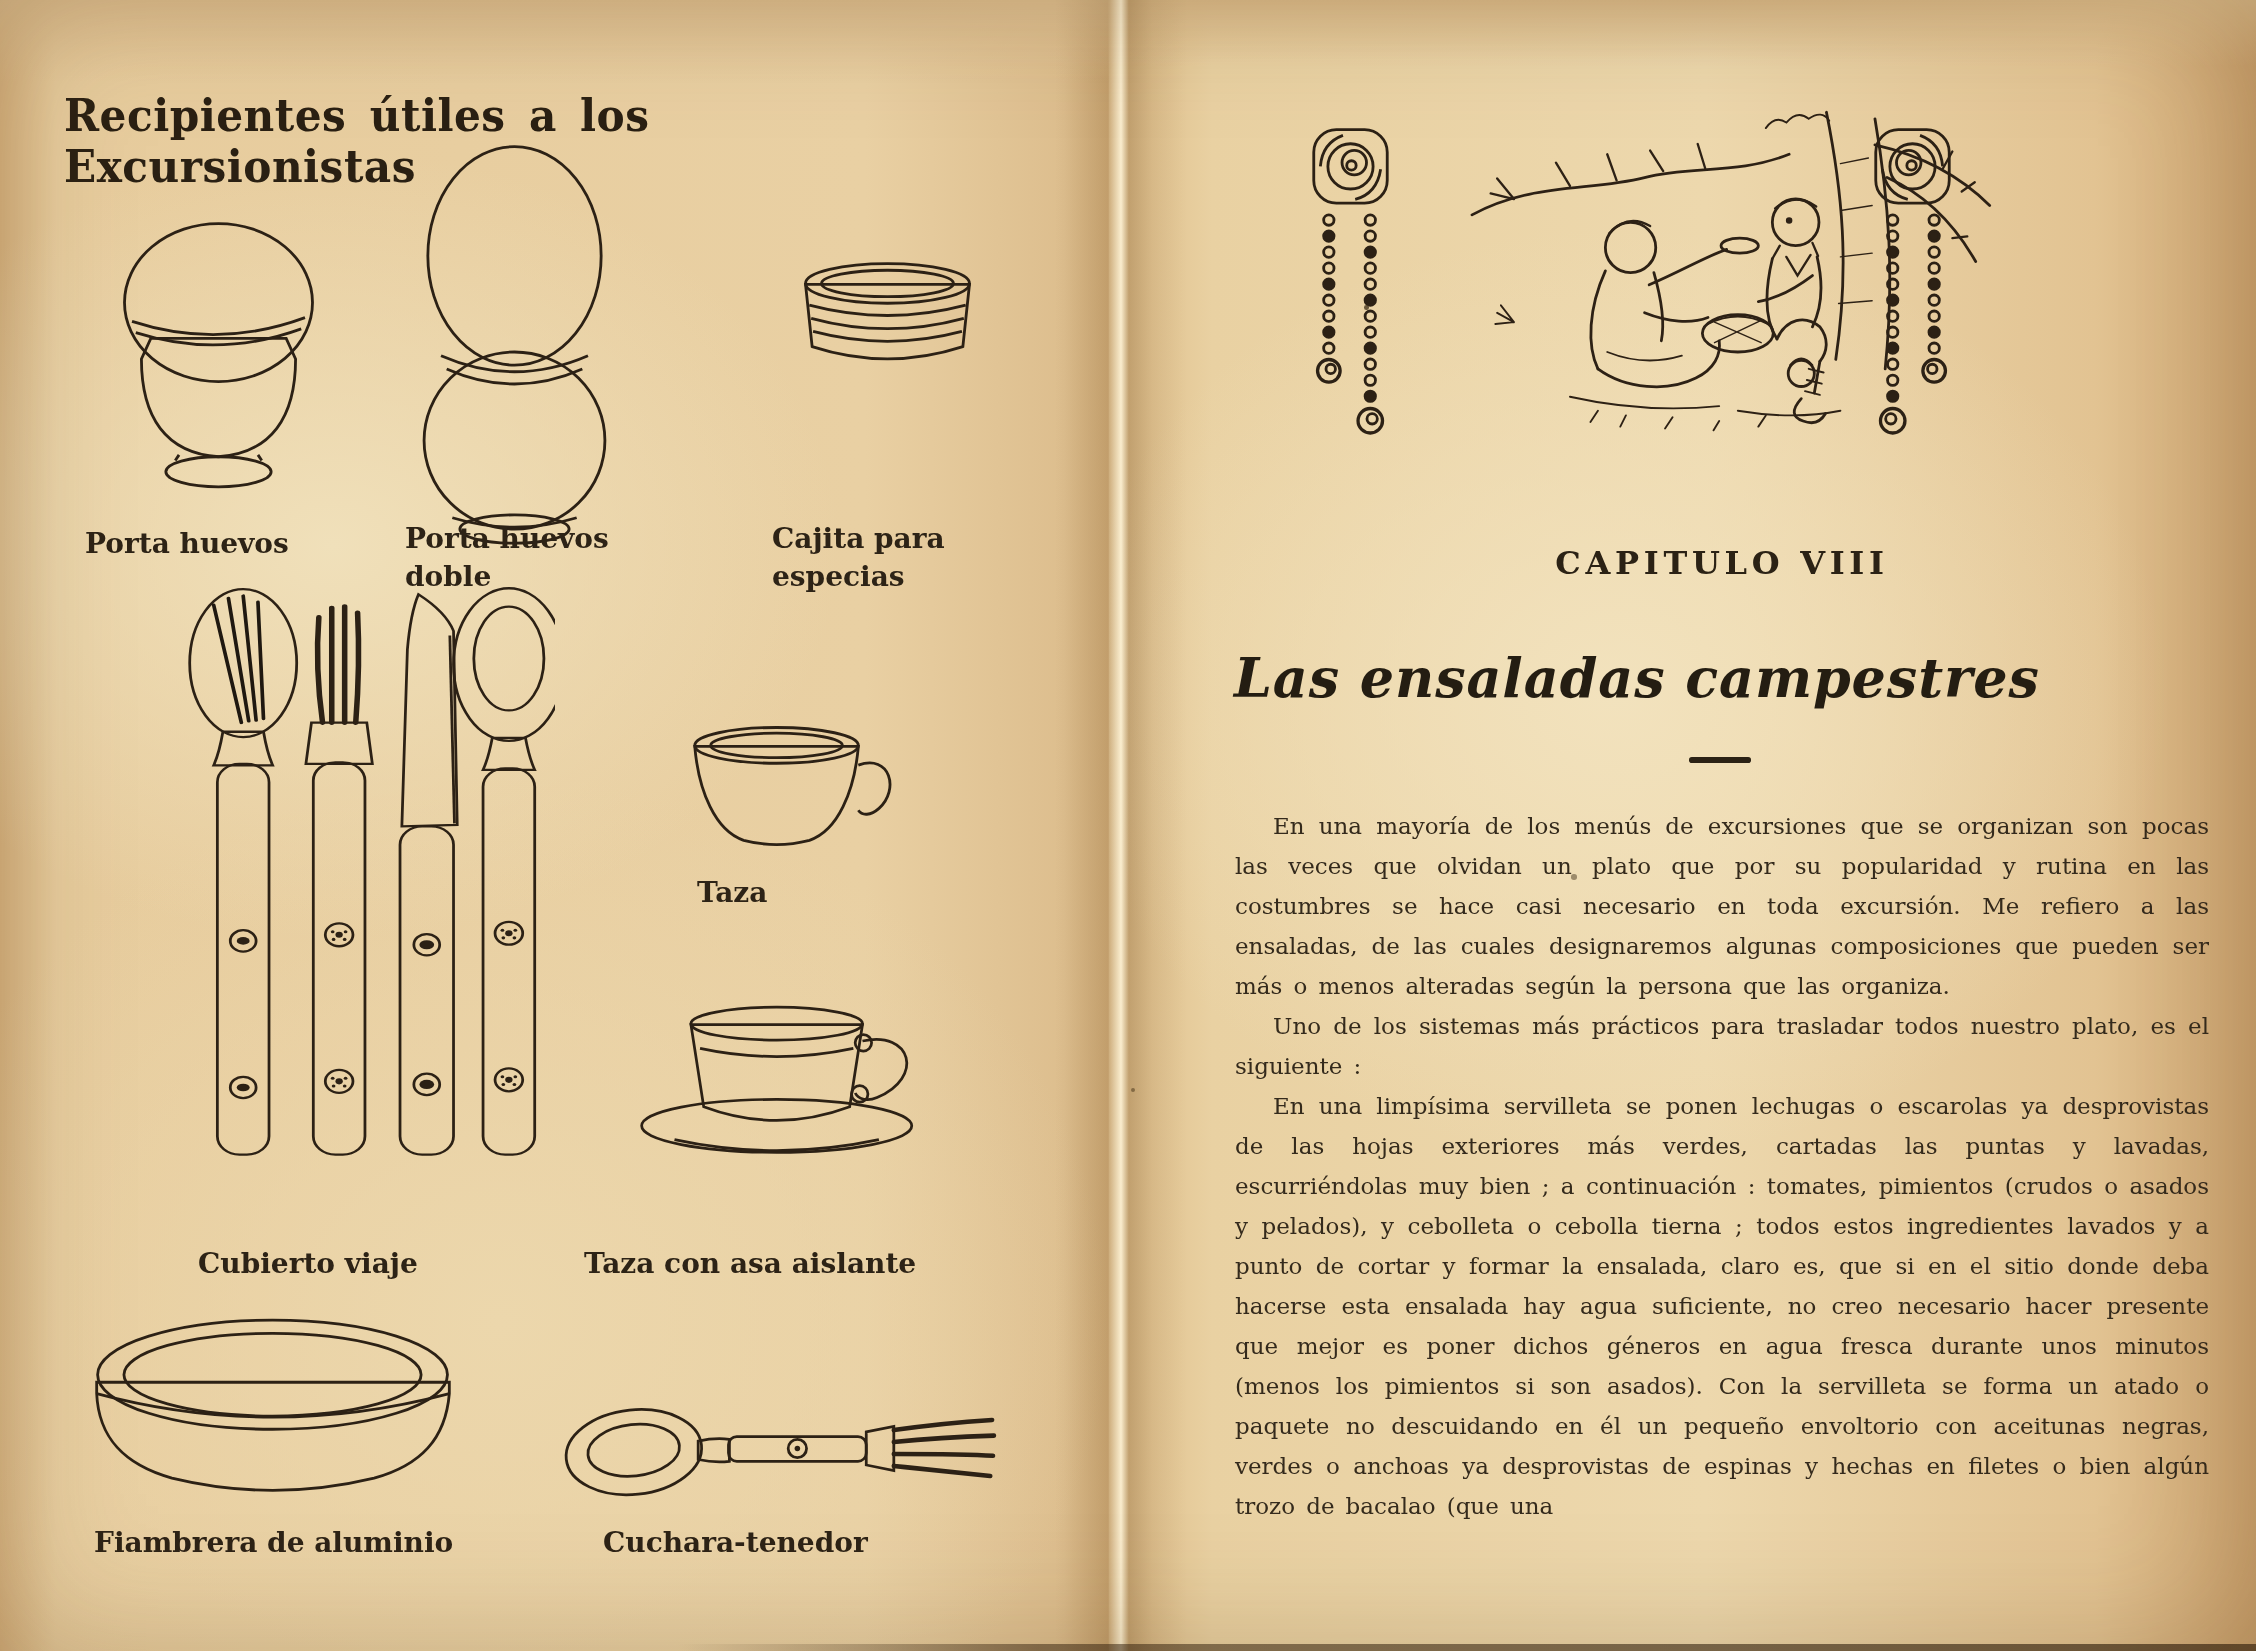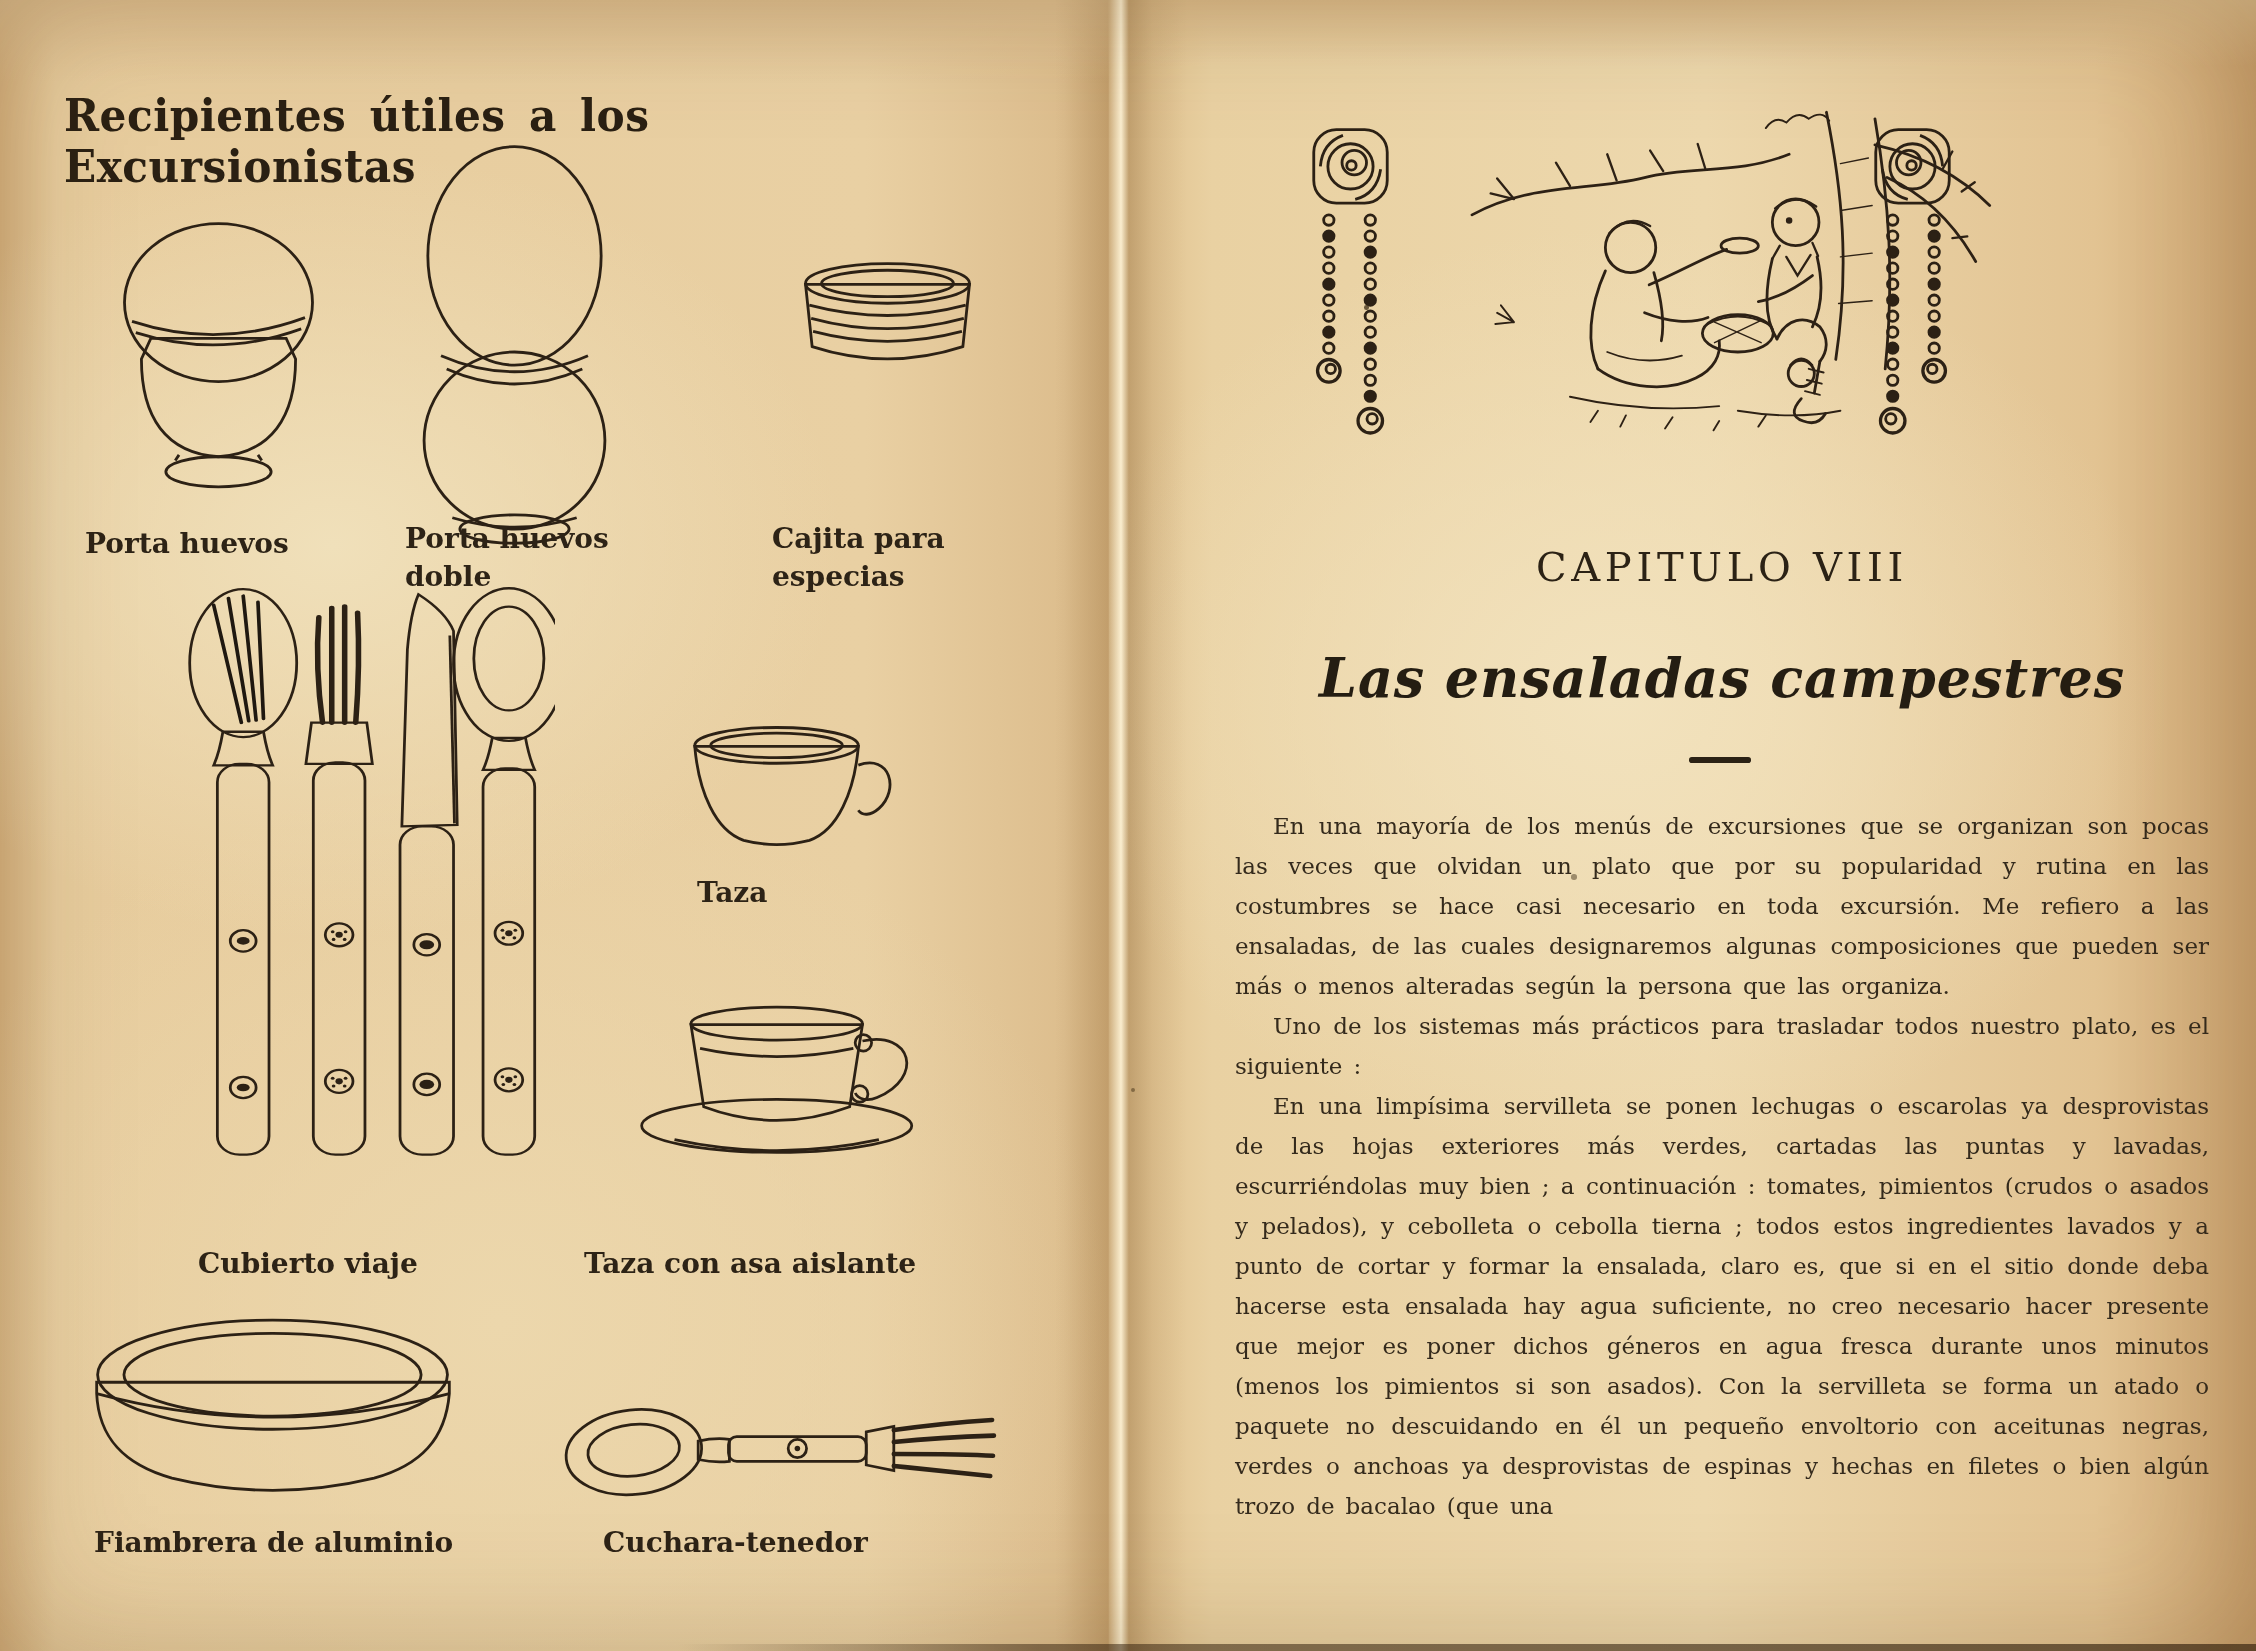--- a/index.html
+++ b/index.html
@@ -21,22 +21,22 @@
     background:linear-gradient(90deg, rgba(125,90,45,0) 0%, rgba(125,90,45,.20) 40%, rgba(255,246,219,.85) 50%, rgba(125,90,45,.30) 56%, rgba(125,90,45,.10) 74%, rgba(125,90,45,0) 100%);}
   #bottom-edge{position:absolute;left:0;bottom:0;width:2256px;height:8.5px;
     background:linear-gradient(90deg, rgba(45,28,12,0) 0%, rgba(45,28,12,0) 30%, rgba(45,28,12,.5) 46%, rgba(40,25,10,.65) 100%);}
   #vignette{position:absolute;inset:0;pointer-events:none;box-shadow:inset 0 0 132px rgba(95,62,22,.28);}
   .speck{position:absolute;border-radius:50%;background:#4a3a22;opacity:.8;}
 
   #left-title{position:absolute;left:64px;top:90px;width:960px;font-weight:bold;font-size:44px;letter-spacing:0.5px;word-spacing:8.5px;transform:scaleX(.96);transform-origin:left top;color:#2a2013;}
   .illus{position:absolute;}
   .caption{position:absolute;font-weight:bold;font-size:28px;line-height:38px;text-align:left;color:#2d2316;}
 
-  #chapter-heading{position:absolute;left:1234px;top:544px;width:976px;text-align:center;font-size:40px;letter-spacing:4.7px;color:#2b2215;}
-  #page-title{position:absolute;left:1234px;top:646px;width:976px;text-align:center;font-size:54px;font-weight:bold;font-style:italic;letter-spacing:0.9px;color:#241d12;}
+  #chapter-heading{position:absolute;left:1234px;top:544px;width:976px;text-align:center;font-size:32px;letter-spacing:4.7px;color:#2b2215;font-weight:bold;}
+  #page-title{position:absolute;left:1234px;top:646px;width:976px;font-size:54px;font-weight:bold;font-style:italic;letter-spacing:0.9px;color:#241d12;}
   #title-rule{position:absolute;left:1689px;top:757px;width:62px;height:5.6px;background:#2b2215;border-radius:2.8px;}
   #body-text{position:absolute;left:1235px;top:806px;width:974px;font-size:23px;line-height:40px;text-align:justify;word-spacing:3.8px;color:#342a1c;}
   #body-text p{margin:0;text-indent:38px;}
 
   svg .ink{stroke:#2c2115;fill:none;stroke-width:3;}
   .mirror{transform:scaleX(-1);}
 </style>
 </head>
 <body>
 

